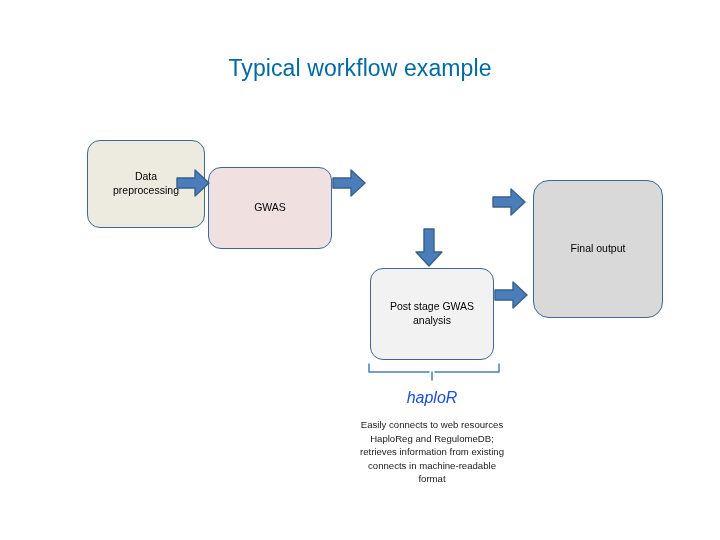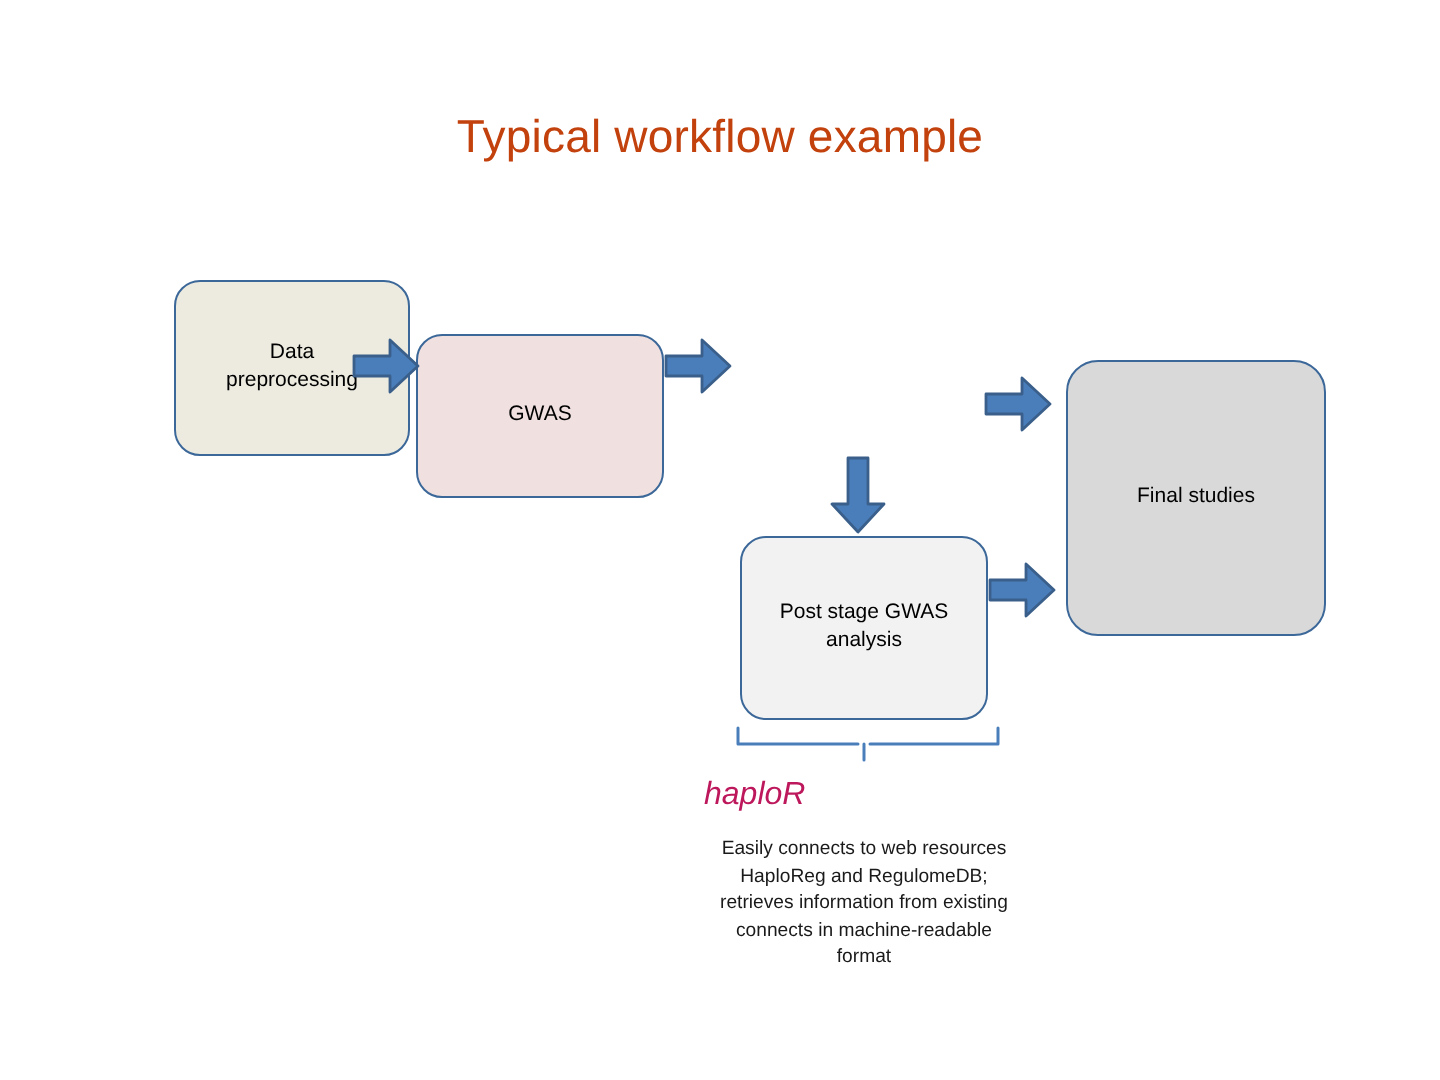--- a/index.html
+++ b/index.html
@@ -27,21 +27,21 @@
 
   
   .slide-title {
     position: absolute;
     left: 0;
     top: 56px;
     width: 720px;
     text-align: center;
     font-size: 23px;
     font-weight: 400;
-    color: #c2410c;
+    color: #0369a1;
     letter-spacing: 0.1px;
     line-height: 1.1;
   }
 
   
   .node {
     position: absolute;
     box-sizing: border-box;
     border: 1.6px solid #3C6899;
     border-radius: 13px;
@@ -106,24 +106,24 @@
     left: 366px;
     top: 362px;
   }
   #brace svg { display: block; }
 
   .brace-label {
     position: absolute;
     left: 352px;
     top: 389px;
     width: 160px;
-    text-align: left;
+    text-align: center;
     font-style: italic;
     font-size: 16px;
-    color: #be185d;
+    color: #1d4ed8;
   }
 
   .brace-caption {
     position: absolute;
     left: 357px;
     top: 418px;
     width: 150px;
     text-align: center;
     font-size: 9.6px;
     line-height: 1.42;
@@ -146,21 +146,21 @@
     <span class="node-label">GWAS</span>
   </div>
 
 
   <div class="node" id="node-poststage">
     <span class="node-label">Post stage GWAS
 analysis</span>
   </div>
 
   <div class="node" id="node-finaloutput">
-    <span class="node-label">Final studies</span>
+    <span class="node-label">Final output</span>
   </div>
 
   <div class="arrow" id="arrow-pre-to-gwas">
     <svg width="34" height="30" viewBox="0 0 34 30">
       <polygon points="1,10 19,10 19,2 33,15 19,28 19,20 1,20" fill="#4A7EBB" stroke="#3A5F8A" stroke-width="1.4" stroke-linejoin="round"></polygon>
     </svg>
   </div>
 
   <div class="arrow" id="arrow-gwas-to-post">
     <svg width="34" height="30" viewBox="0 0 34 30">

